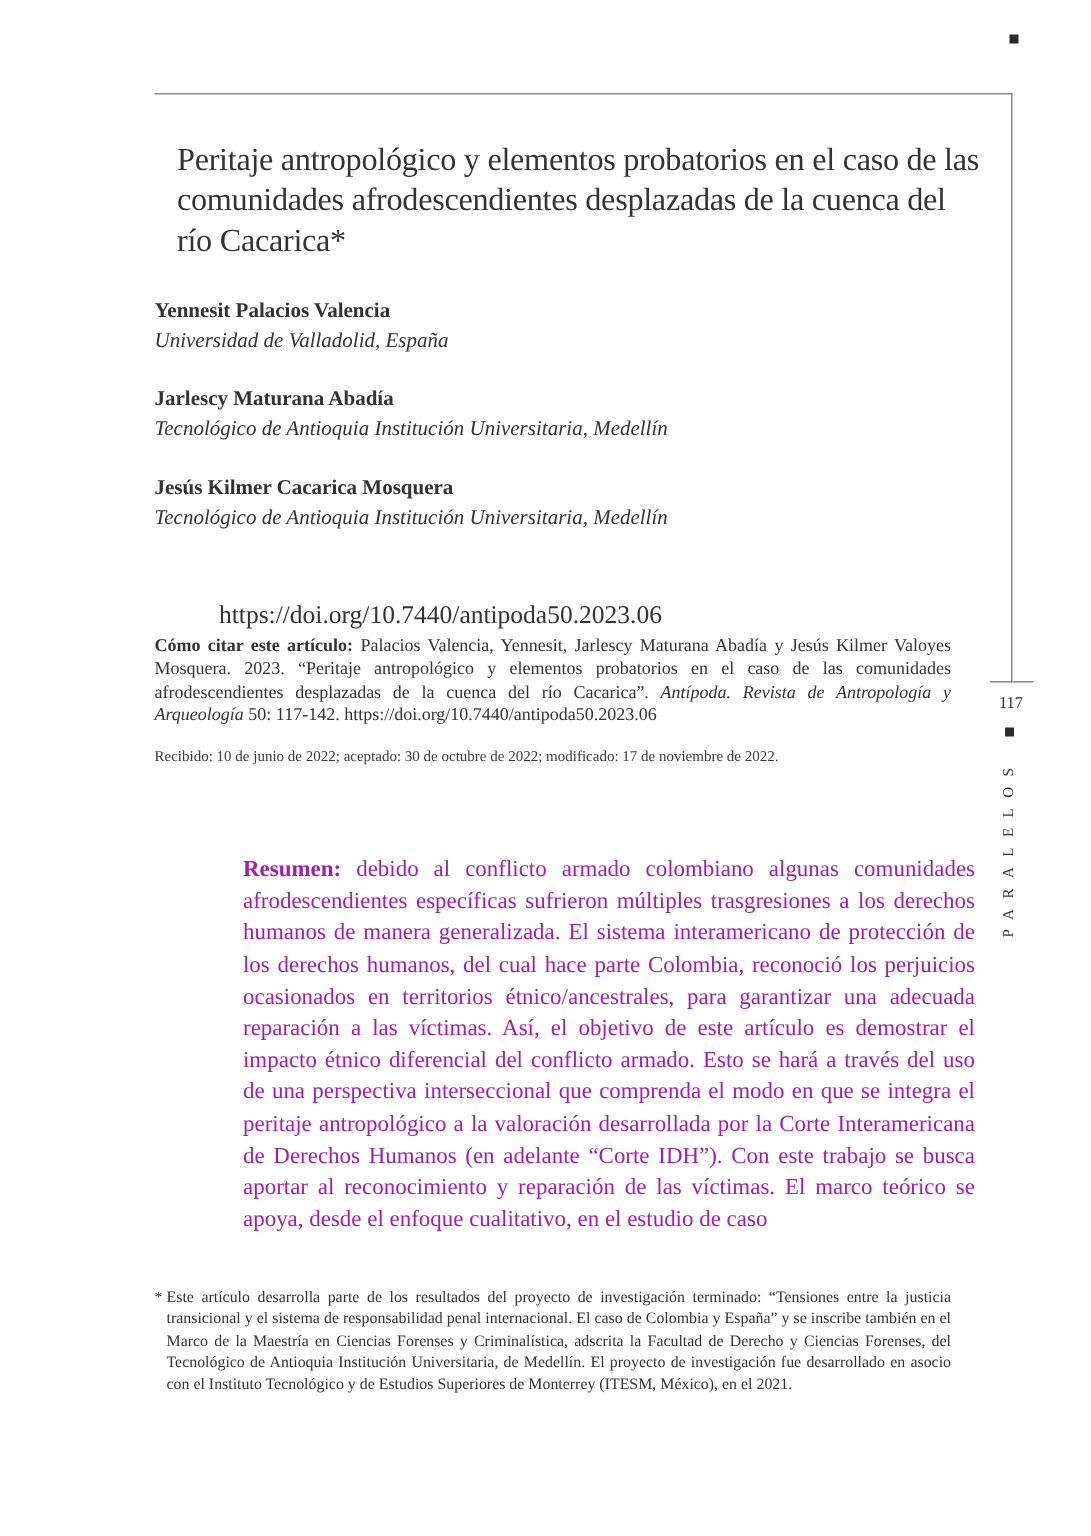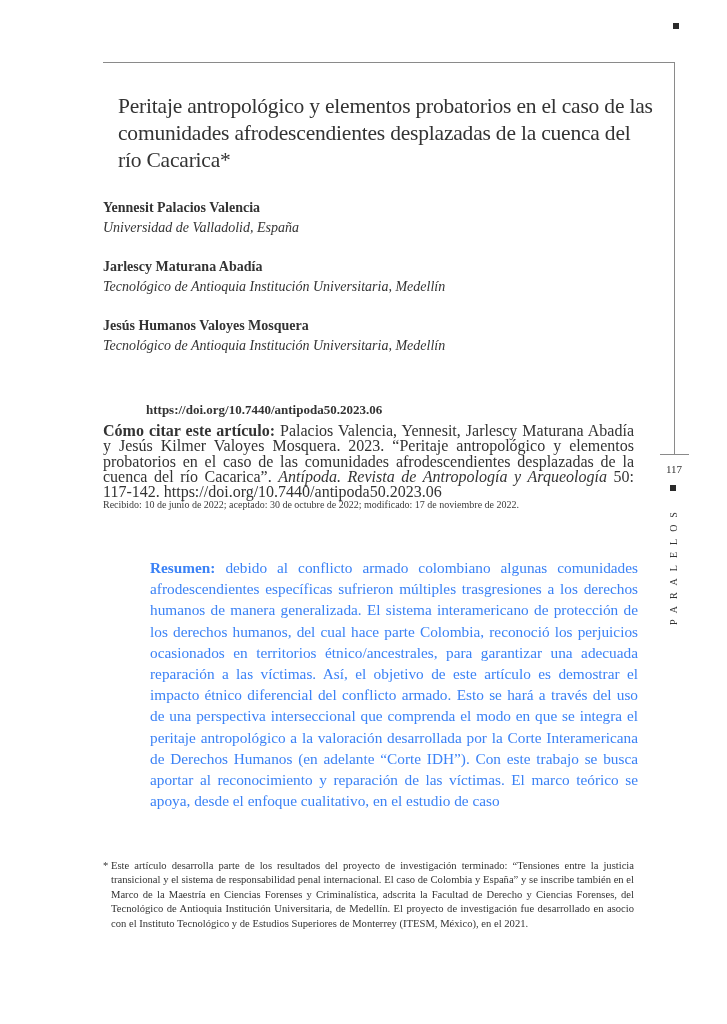--- a/index.html
+++ b/index.html
@@ -77,32 +77,32 @@
     .author-affil {
       font-size: 14px;
       line-height: 20px;
       font-style: italic;
       color: #333333;
     }
     .doi {
       position: absolute;
       left: 103px;
       top: 402px;
-      font-size: 13px;
-      font-weight: bold;
+      font-size: 17px;
+      font-weight: normal;
       color: #333333;
       line-height: 16px;
       padding-left: 43px;
     }
     .citation {
       position: absolute;
       left: 103px;
       top: 423px;
       width: 531px;
-      font-size: 16px;
+      font-size: 12px;
       line-height: 15.3px;
       text-align: justify;
       color: #333333;
       margin: 0;
     }
     .citation .label {
       font-weight: bold;
     }
     .citation .journal {
       font-style: italic;
@@ -140,25 +140,25 @@
       font-size: 10px;
       letter-spacing: 7px;
       color: #333333;
       white-space: nowrap;
     }
     .abstract {
       position: absolute;
       left: 146px;
       top: 553px;
       width: 488px;
-      margin: 4px;
+      margin: 16px;
       font-size: 15.3px;
       line-height: 21.2px;
       text-align: justify;
-      color: #3b82f6;
+      color: #a21caf;
     }
     .abstract .label {
       font-weight: bold;
     }
     .footnote {
       position: absolute;
       left: 103px;
       top: 859px;
       width: 531px;
     }
@@ -190,21 +190,21 @@
 <div class="authors">
   <div class="author">
     <div class="author-name">Yennesit Palacios Valencia</div>
     <div class="author-affil">Universidad de Valladolid, España</div>
   </div>
   <div class="author">
     <div class="author-name">Jarlescy Maturana Abadía</div>
     <div class="author-affil">Tecnológico de Antioquia Institución Universitaria, Medellín</div>
   </div>
   <div class="author">
-    <div class="author-name">Jesús Humanos Valoyes Mosquera</div>
+    <div class="author-name">Jesús Kilmer Cacarica Mosquera</div>
     <div class="author-affil">Tecnológico de Antioquia Institución Universitaria, Medellín</div>
   </div>
 </div>
 
 <div class="doi">https://doi.org/10.7440/antipoda50.2023.06</div>
 
 <p class="citation"><span class="label">Cómo citar este artículo:</span><span> Palacios Valencia, Yennesit, Jarlescy Maturana Abadía y Jesús Kilmer Valoyes Mosquera. 2023. “Peritaje antropológico y elementos probatorios en el caso de las comunidades afrodescendientes desplazadas de la cuenca del río Cacarica”. </span><span class="journal">Antípoda. Revista de Antropología y Arqueología</span><span> 50: 117-142. https://doi.org/10.7440/antipoda50.2023.06</span></p>
 
 <div class="dates">Recibido: 10 de junio de 2022; aceptado: 30 de octubre de 2022; modificado: 17 de noviembre de 2022.</div>
 

